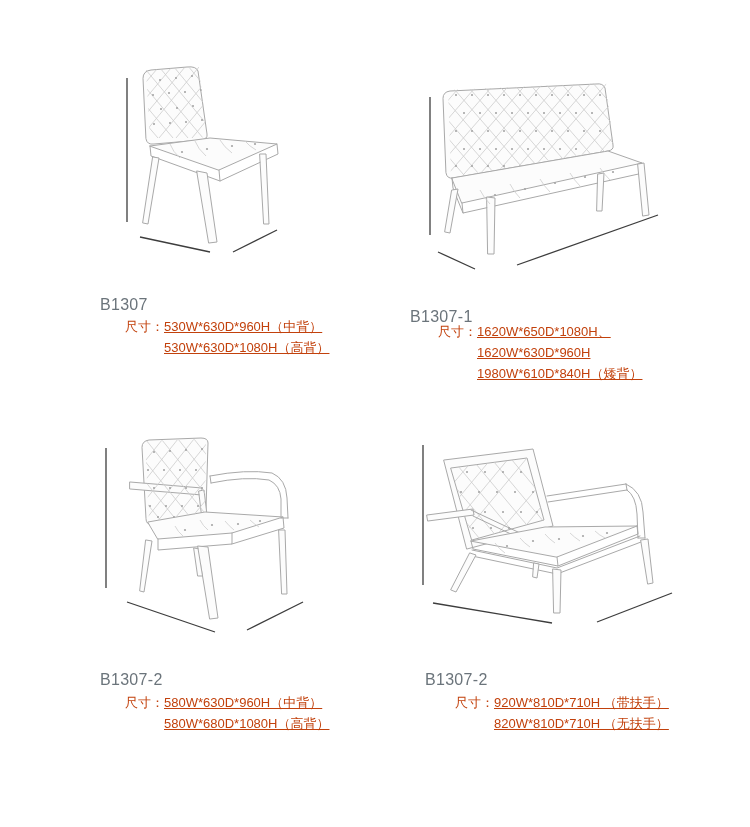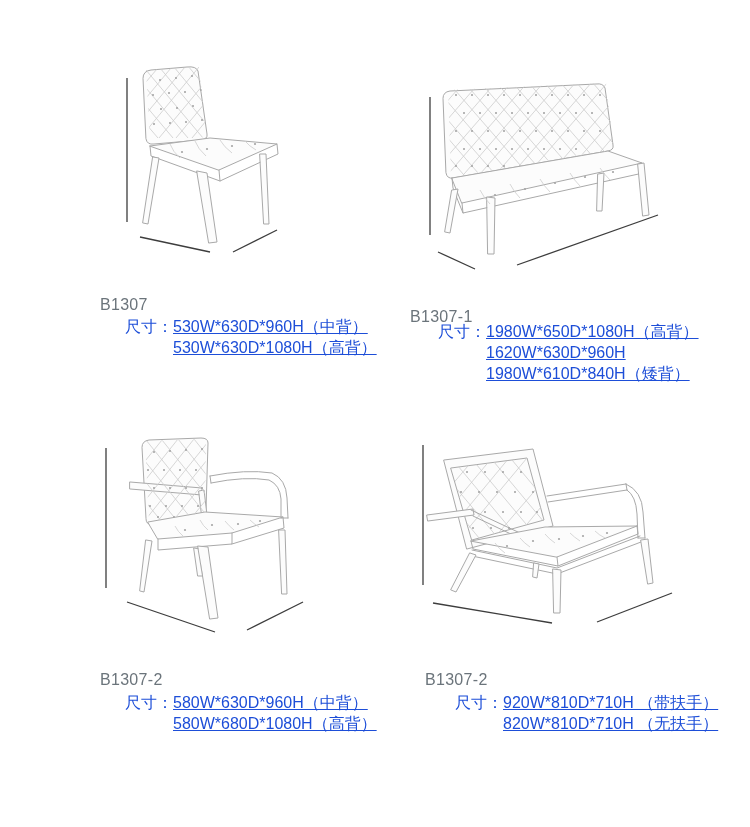--- a/index.html
+++ b/index.html
@@ -6,22 +6,22 @@
   .page{
     position:relative;width:750px;height:827px;background:#ffffff;
     font-family:"Liberation Sans","DejaVu Sans",sans-serif;overflow:hidden;
   }
   .figure{position:absolute;}
   .product-code{
     position:absolute;text-align:left;color:#6b747b;
     font-size:16px;letter-spacing:.3px;
   }
   .product-specs{
-    position:absolute;display:flex;color:#1d4ed8;
-    font-size:16px;line-height:21px;white-space:nowrap;
+    position:absolute;display:flex;color:#c2410c;
+    font-size:13px;line-height:21px;white-space:nowrap;
   }
   .product-specs .spec-label{flex:0 0 auto;}
   .product-specs .spec-lines div{white-space:nowrap;text-decoration:underline;}
   svg{display:block;}
   .sketch{stroke:#a9a9a9;fill:none;stroke-width:1;stroke-linecap:round;stroke-linejoin:round;}
   .tuft{stroke:#cdcdcd;fill:none;stroke-width:.8;}
   .btns{fill:#a6a6a6;stroke:none;}
   .dim{stroke:#3d3d3d;stroke-width:1.3;stroke-linecap:butt;}
   .uph{fill:#fcfcfc;}
 </style>
@@ -166,21 +166,21 @@
         <line x1="20" y1="37" x2="20" y2="175"></line>
         <line x1="28" y1="192" x2="65" y2="209"></line>
         <line x1="107" y1="205" x2="248" y2="155"></line>
       </g>
     </svg>
   </div>
   <div class="product-code" style="left:410px;top:308px;width:255px;">B1307-1</div>
   <div class="product-specs" style="left:438px;top:321px;">
     <div class="spec-label">尺寸：</div>
     <div class="spec-lines">
-      <div>1980W*650D*1080H（高背）</div>
+      <div>1620W*650D*1080H、</div>
       <div>1620W*630D*960H</div>
       <div>1980W*610D*840H（矮背）</div>
     </div>
   </div>
 
   <div class="figure" style="left:90px;top:420px;">
     <svg width="240" height="240" viewBox="0 0 240 240">
       <defs>
           <clipPath id="c3b">
             <path d="M55,21 L116,19 L115,93 L59,102 Z"></path>

